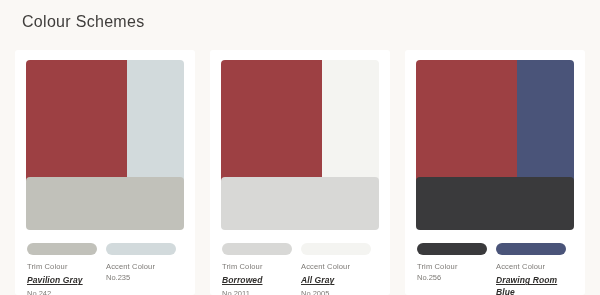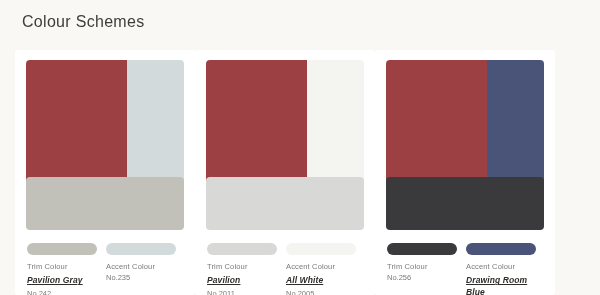--- a/index.html
+++ b/index.html
@@ -35,20 +35,21 @@
     color: #3f3d3b;
     font-family: "Liberation Sans", sans-serif;
   }
 
   .cards {
     position: absolute;
     left: 15px;
     top: 50px;
     width: 570px;
     display: flex;
+    gap: 15px;
   }
 
   .card {
     width: 180px;
     background: #ffffff;
     border-radius: 3px;
     padding: 10px 11px 0 11px;
     height: 245px;
     overflow: hidden;
     position: relative;
@@ -179,27 +180,27 @@
         <div class="swatch-main-row">
           <div class="swatch-primary" style="background-color: rgb(157, 64, 67);"></div>
           <div class="swatch-accent" style="background-color: rgb(244, 244, 241);"></div>
         </div>
         <div class="swatch-trim" style="background-color: rgb(216, 216, 214);"></div>
       </div>
       <div class="legend">
         <div class="legend-col">
           <span class="pill" style="background-color: rgb(216, 216, 214);"></span>
           <span class="legend-role">Trim Colour</span>
-          <span class="legend-name">Pavilion</span>
+          <span class="legend-name">Borrowed</span>
           <span class="legend-code">No.2011</span>
         </div>
         <div class="legend-col">
           <span class="pill" style="background-color: rgb(244, 244, 241);"></span>
           <span class="legend-role">Accent Colour</span>
-          <span class="legend-name">All White</span>
+          <span class="legend-name">All Gray</span>
           <span class="legend-code">No.2005</span>
         </div>
       </div>
     </div>
 
     <div class="card">
       <div class="swatch-block">
         <div class="swatch-main-row">
           <div class="swatch-primary" style="background-color: rgb(157, 64, 67);"></div>
           <div class="swatch-accent" style="background-color: rgb(74, 84, 121);"></div>

